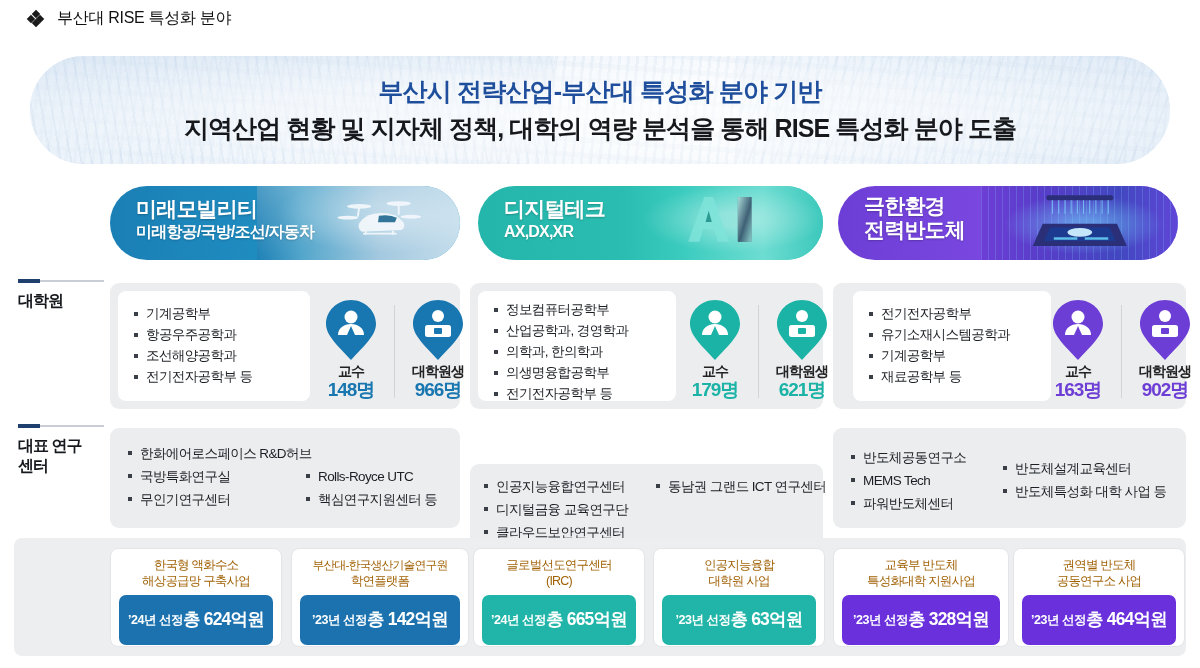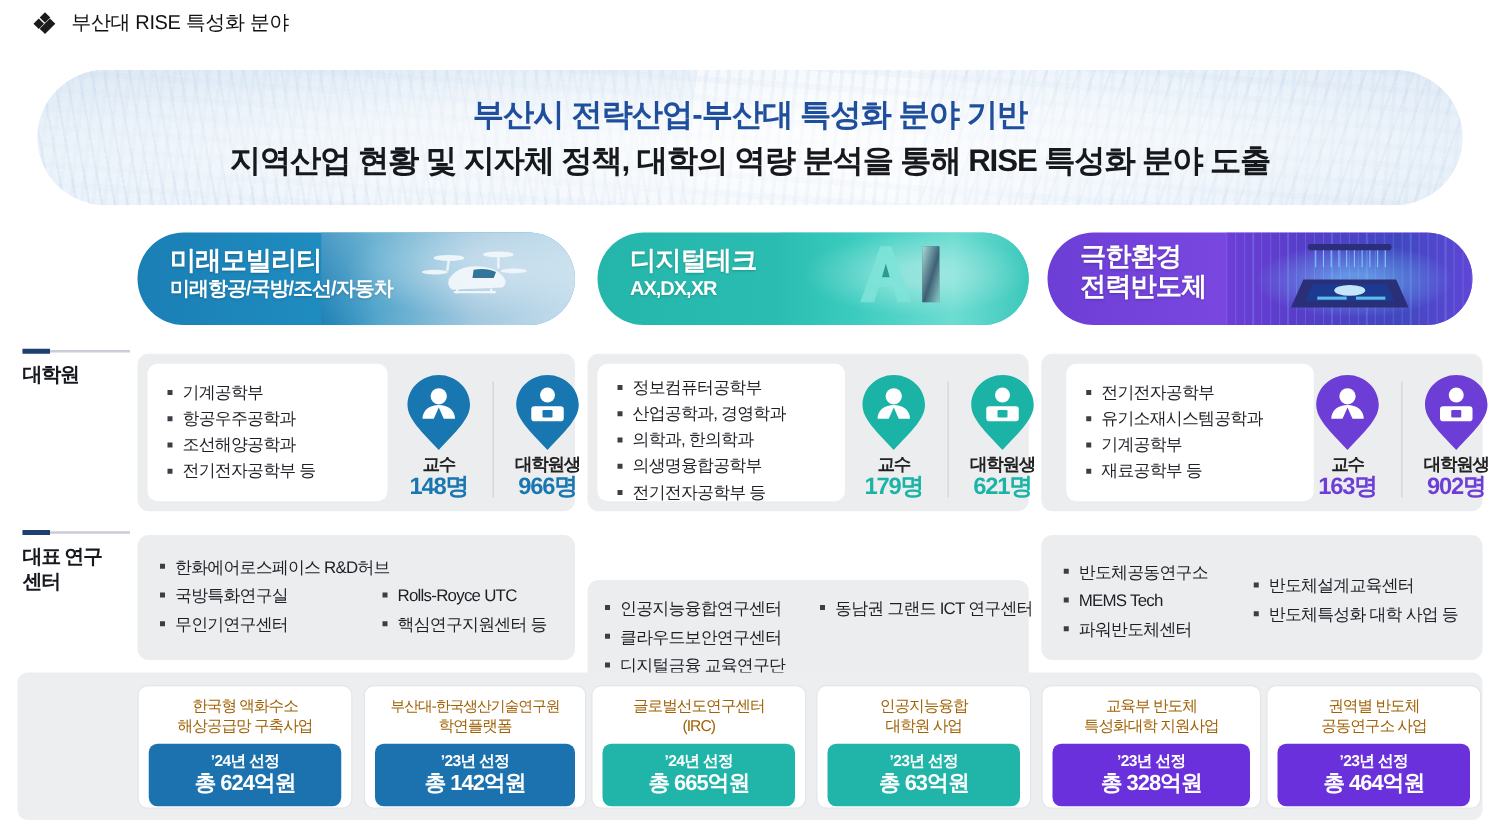--- a/index.html
+++ b/index.html
@@ -219,21 +219,21 @@
     display: flex; flex-direction: column; align-items: center;
     padding-top: 8px;
   }
   .fund-card .fc-title {
     font-size: 12.5px; color: #a16207; letter-spacing: -0.8px;
     line-height: 16px; text-align: center; white-space: nowrap;
   }
   .fund-card .fc-chip {
     margin-top: 6px; width: 154px; height: 50px;
     border-radius: 7px; color: #fff;
-    display: flex; flex-direction: column; align-items: center; justify-content: center;
+    display: flex; flex-direction: row; align-items: center; justify-content: center;
   }
   .fund-card .fc-year   { font-size: 12.5px; font-weight: 700; letter-spacing: -0.5px; line-height: 1.15; }
   .fund-card .fc-amount { font-size: 17.5px; font-weight: 700; letter-spacing: -0.8px; line-height: 1.25; }
 
   .chip-blue   { background: #1b72ae; }
   .chip-teal   { background: #20b5a8; }
   .chip-purple { background: #6930dc; }
 </style>
 </head>
 <body>
@@ -484,22 +484,22 @@
         <li>Rolls-Royce UTC</li>
         <li>핵심연구지원센터 등</li>
       </ul>
     </div>
   </div>
 
   <div class="shell centers" style="left:470px; top:428px; width:353px; height:100px; padding-left:14px; padding-top:11px;margin-top:36px;">
     <div class="col" style="width:172px;">
       <ul class="bullets">
         <li>인공지능융합연구센터</li>
+        <li>디지털금융 교육연구단</li>
         <li>클라우드보안연구센터</li>
-        <li>디지털금융 교육연구단</li>
         <li>휴머노이드 후각디스플레이 센터</li>
       </ul>
     </div>
     <div class="col">
       <ul class="bullets">
         <li>동남권 그랜드 ICT 연구센터</li>
       </ul>
     </div>
   </div>
 

